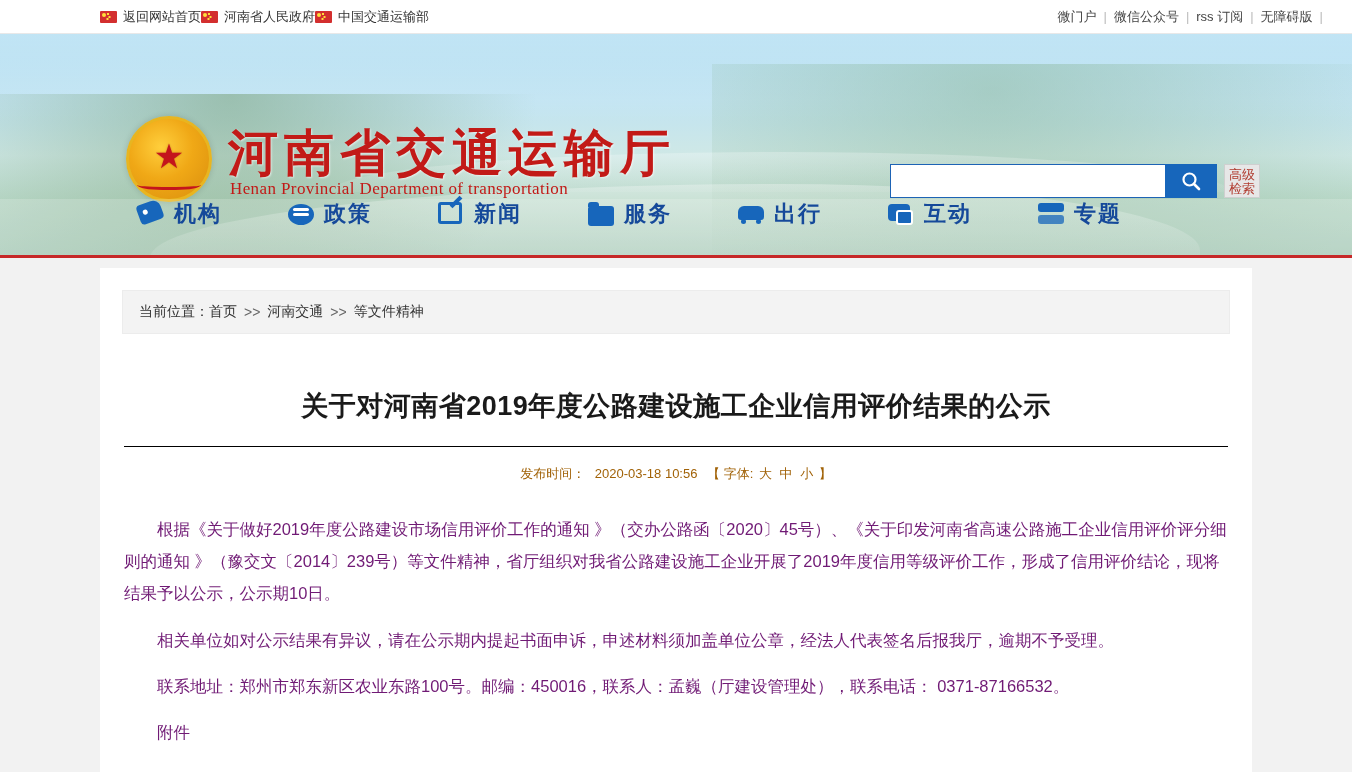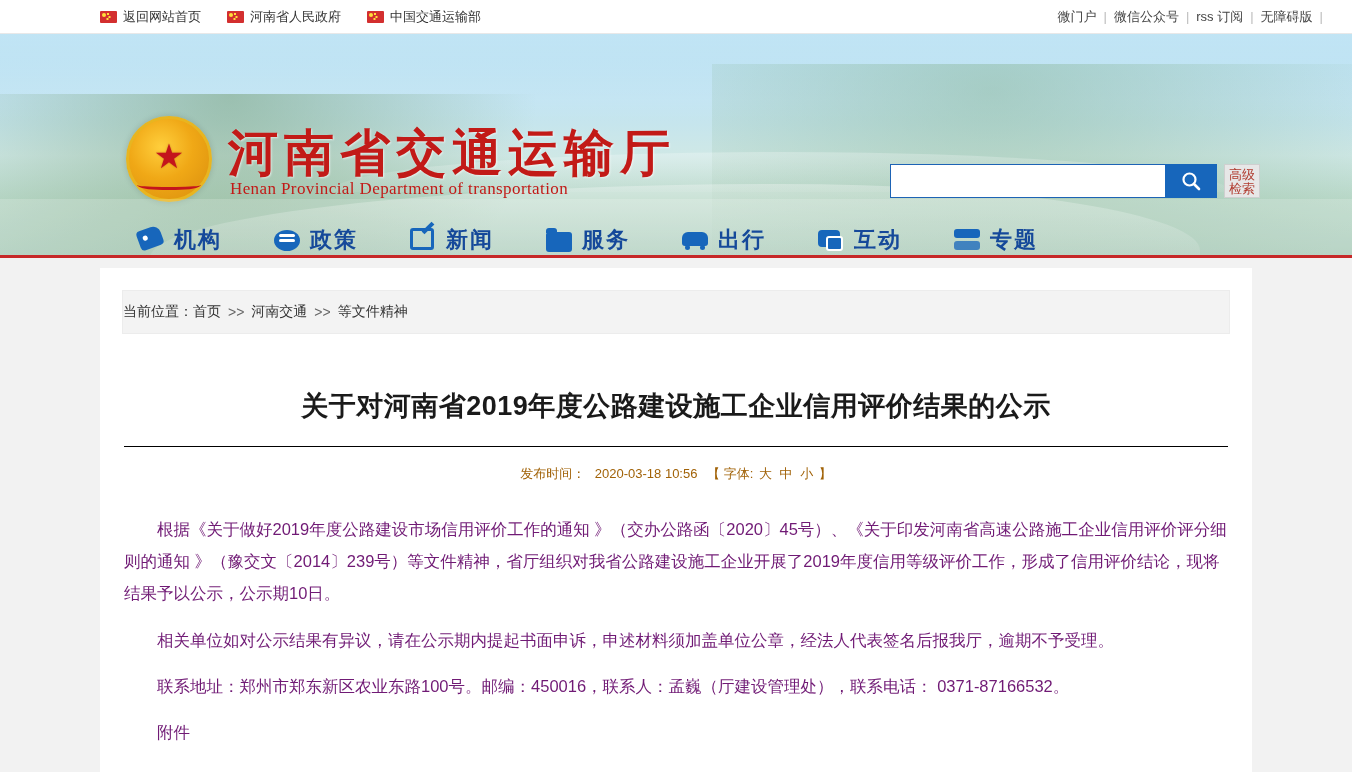--- a/index.html
+++ b/index.html
@@ -15,21 +15,21 @@
   
   .topbar {
     height: 34px;
     background: #ffffff;
     display: flex;
     align-items: center;
     justify-content: space-between;
     padding: 0 8px 0 0;
     border-bottom: 1px solid #e8e8e8;
   }
-  .topbar-left { display: flex; align-items: center; gap: 26px; padding-left: 100px; }
+  .topbar-left { display: flex; align-items: center; padding-left: 100px; }
   .tl-item { display: flex; align-items: center; gap: 6px; font-size: 13px; color: #333; cursor: pointer; }
   .flagicon {
     width: 17px; height: 12px; background: #d32f2f; position: relative; border-radius: 1px;
     display: inline-block; flex: 0 0 auto;
   }
   .flagicon:before {
     content: ""; position: absolute; left: 2px; top: 2px;
     width: 4px; height: 4px; background: #ffdf3a; border-radius: 50%;
   }
   .flagicon:after {
@@ -121,21 +121,21 @@
   .adv-search {
     position: absolute; right: 92px; top: 130px;
     width: 36px; height: 34px; background: #e7e7e7; border: 1px solid #cfcfcf;
     color: #b03a2e; font-size: 13px; line-height: 14px; text-align: center;
     padding-top: 3px; cursor: pointer;
   }
 
   
   .nav {
     position: absolute; left: 0; right: 0; bottom: 0; height: 56px;
-    display: flex; align-items: flex-end; padding-left: 138px; gap: 52px;
+    display: flex; align-items: flex-start; padding-left: 138px; gap: 66px;
     background: rgba(255,255,255,.18);
   }
   .nav-item { display: flex; align-items: center; gap: 10px; cursor: pointer; }
   .nav-label { font-size: 22px; font-weight: bold; color: #15499a; letter-spacing: 2px; }
   .nav-ico { width: 26px; height: 24px; position: relative; flex: 0 0 auto; }
 
   .ico-tag { background: #1766bb; border-radius: 4px 8px 4px 4px; transform: rotate(-20deg); width: 24px; height: 20px; }
   .ico-tag:after { content:""; position:absolute; left:5px; top:6px; width:5px; height:5px; background:#fff; border-radius:50%; }
   .ico-chat { background: #1766bb; border-radius: 50%; width: 26px; height: 21px; }
   .ico-chat:after { content:""; position:absolute; left:5px; top:9px; width:16px; height:3px; background:#fff; border-radius:2px;
@@ -152,21 +152,21 @@
   .ico-layers { width:26px;height:9px;background:#1766bb;transform:skewX(-0deg);border-radius:3px;}
   .ico-layers:after{content:"";position:absolute;left:0;top:12px;width:26px;height:9px;background:#1766bb;border-radius:3px;opacity:.75;}
 
   
   .content-wrap {
     position: absolute; left: 100px; top: 268px; width: 1152px; bottom: 0;
     background: #fff;
   }
   .breadcrumb {
     margin: 22px 22px 0 22px; height: 44px; background: #f3f3f3; border: 1px solid #ececec;
-    display: flex; align-items: center; font-size: 14px; color: #444;
+    display: flex; align-items: center; padding-left: 16px; font-size: 14px; color: #444;
   }
   .bc-label { color: #333; }
   .bc-link { color: #333; cursor: pointer; }
   .bc-sep { margin: 0 7px; color: #666; }
 
   .article { padding: 0 24px; }
   .art-title {
     margin-top: 54px;
     text-align: center;
     font-size: 27px;

